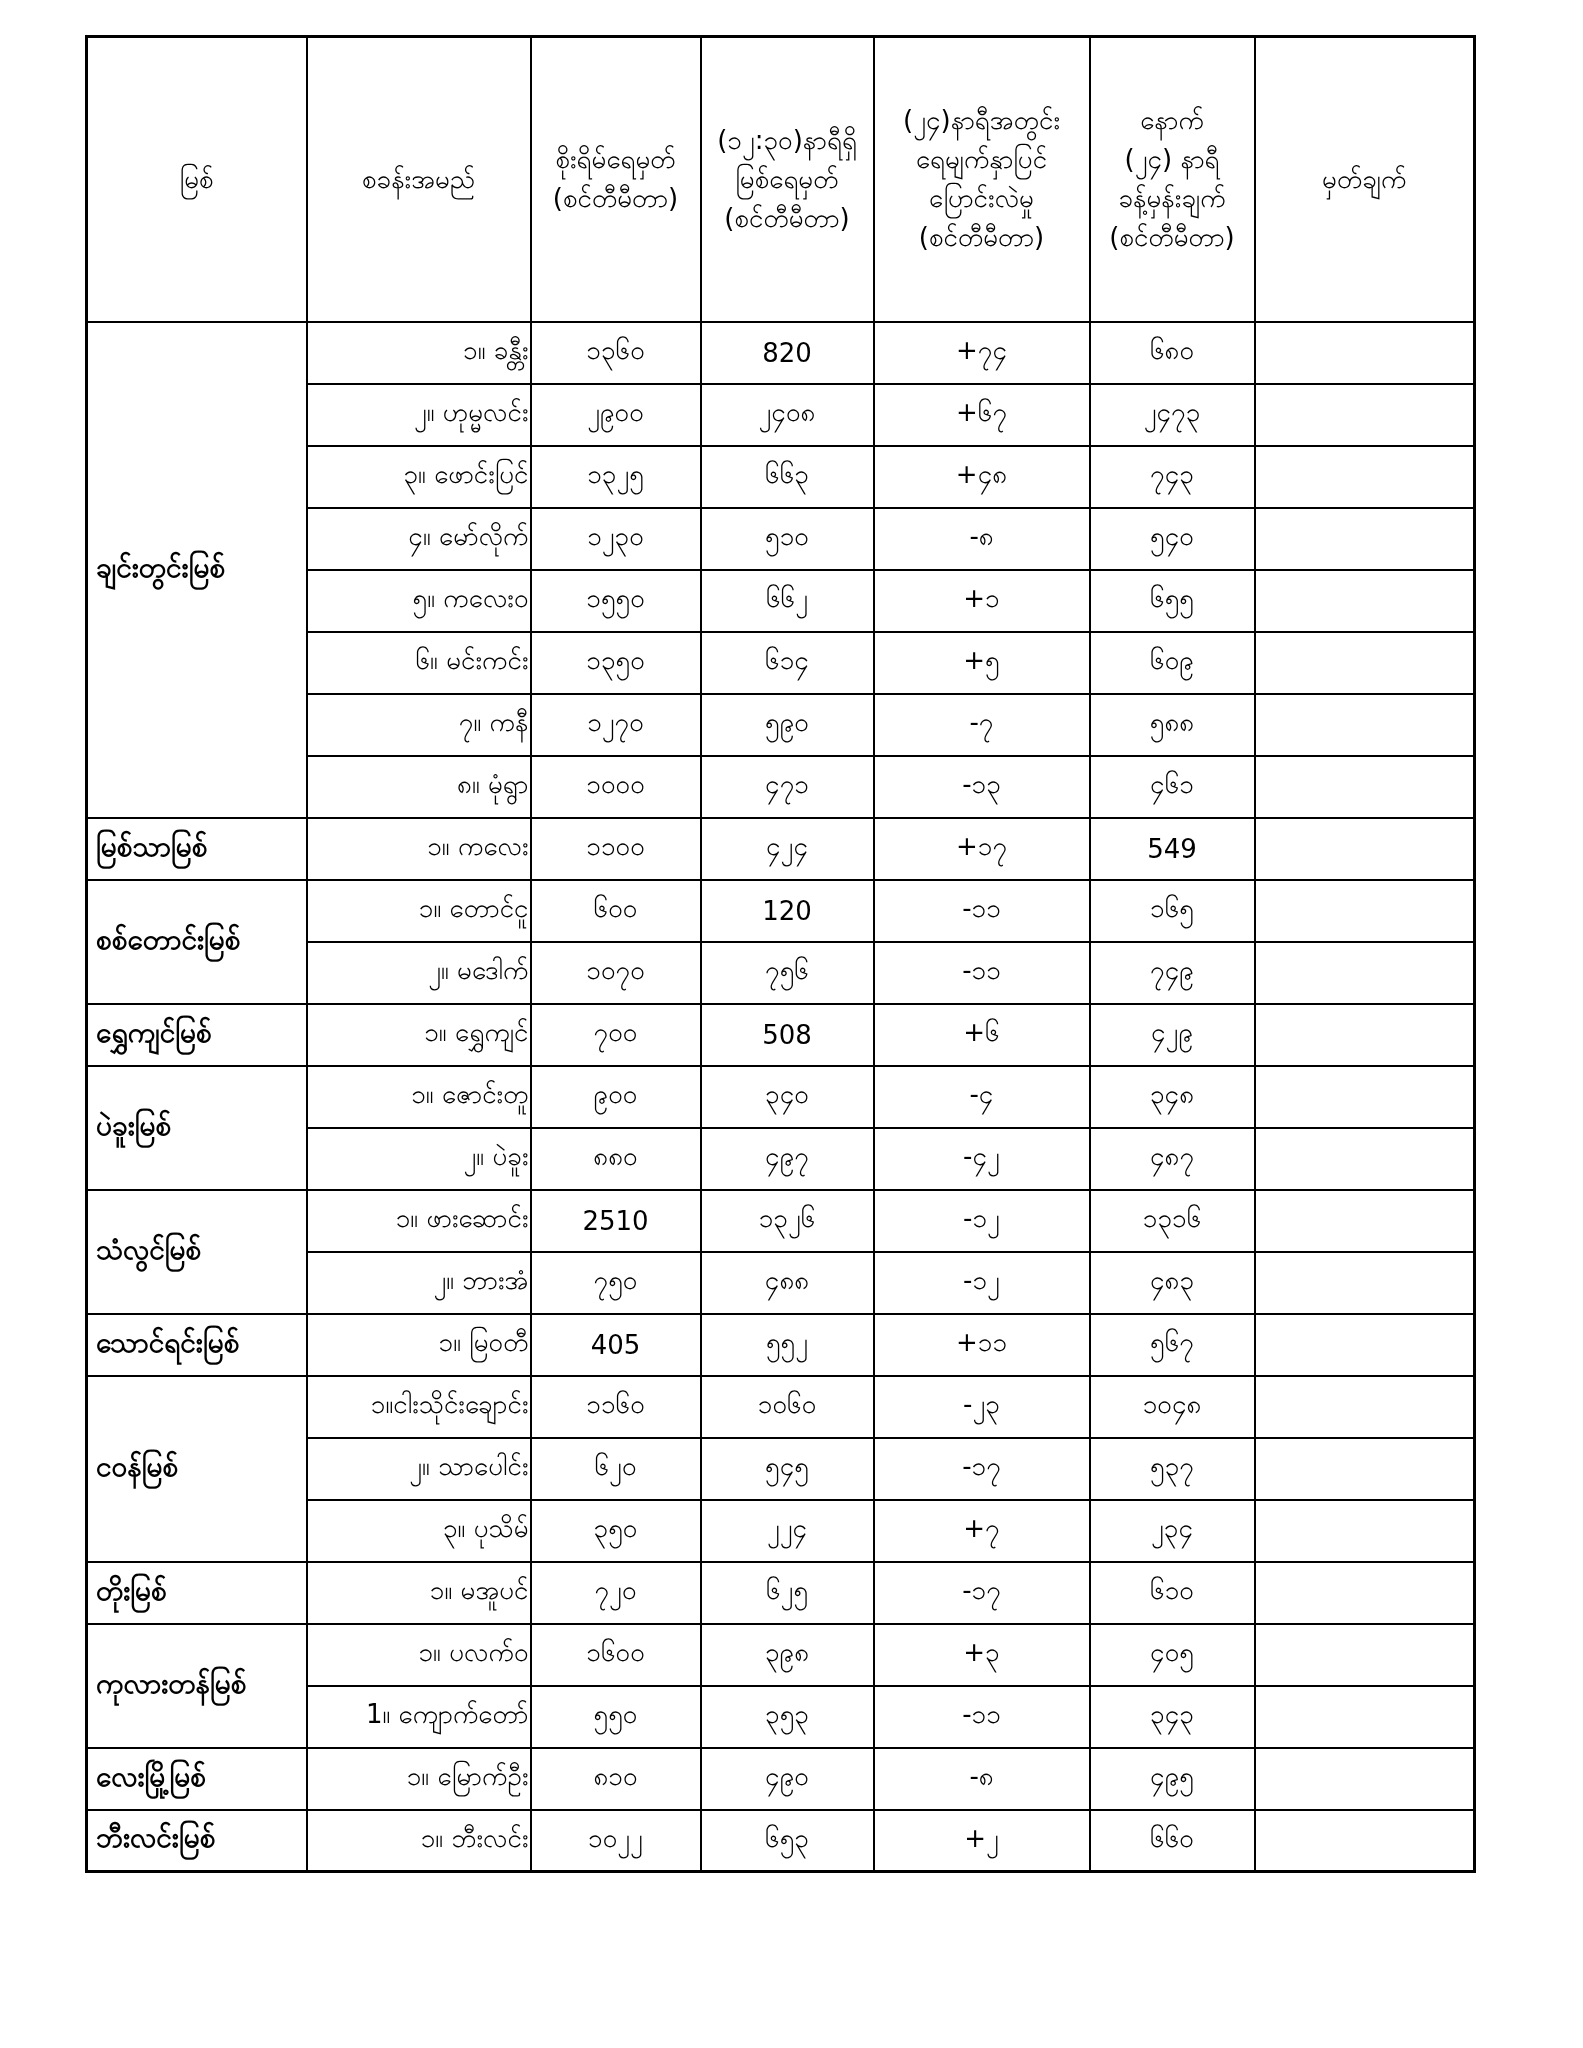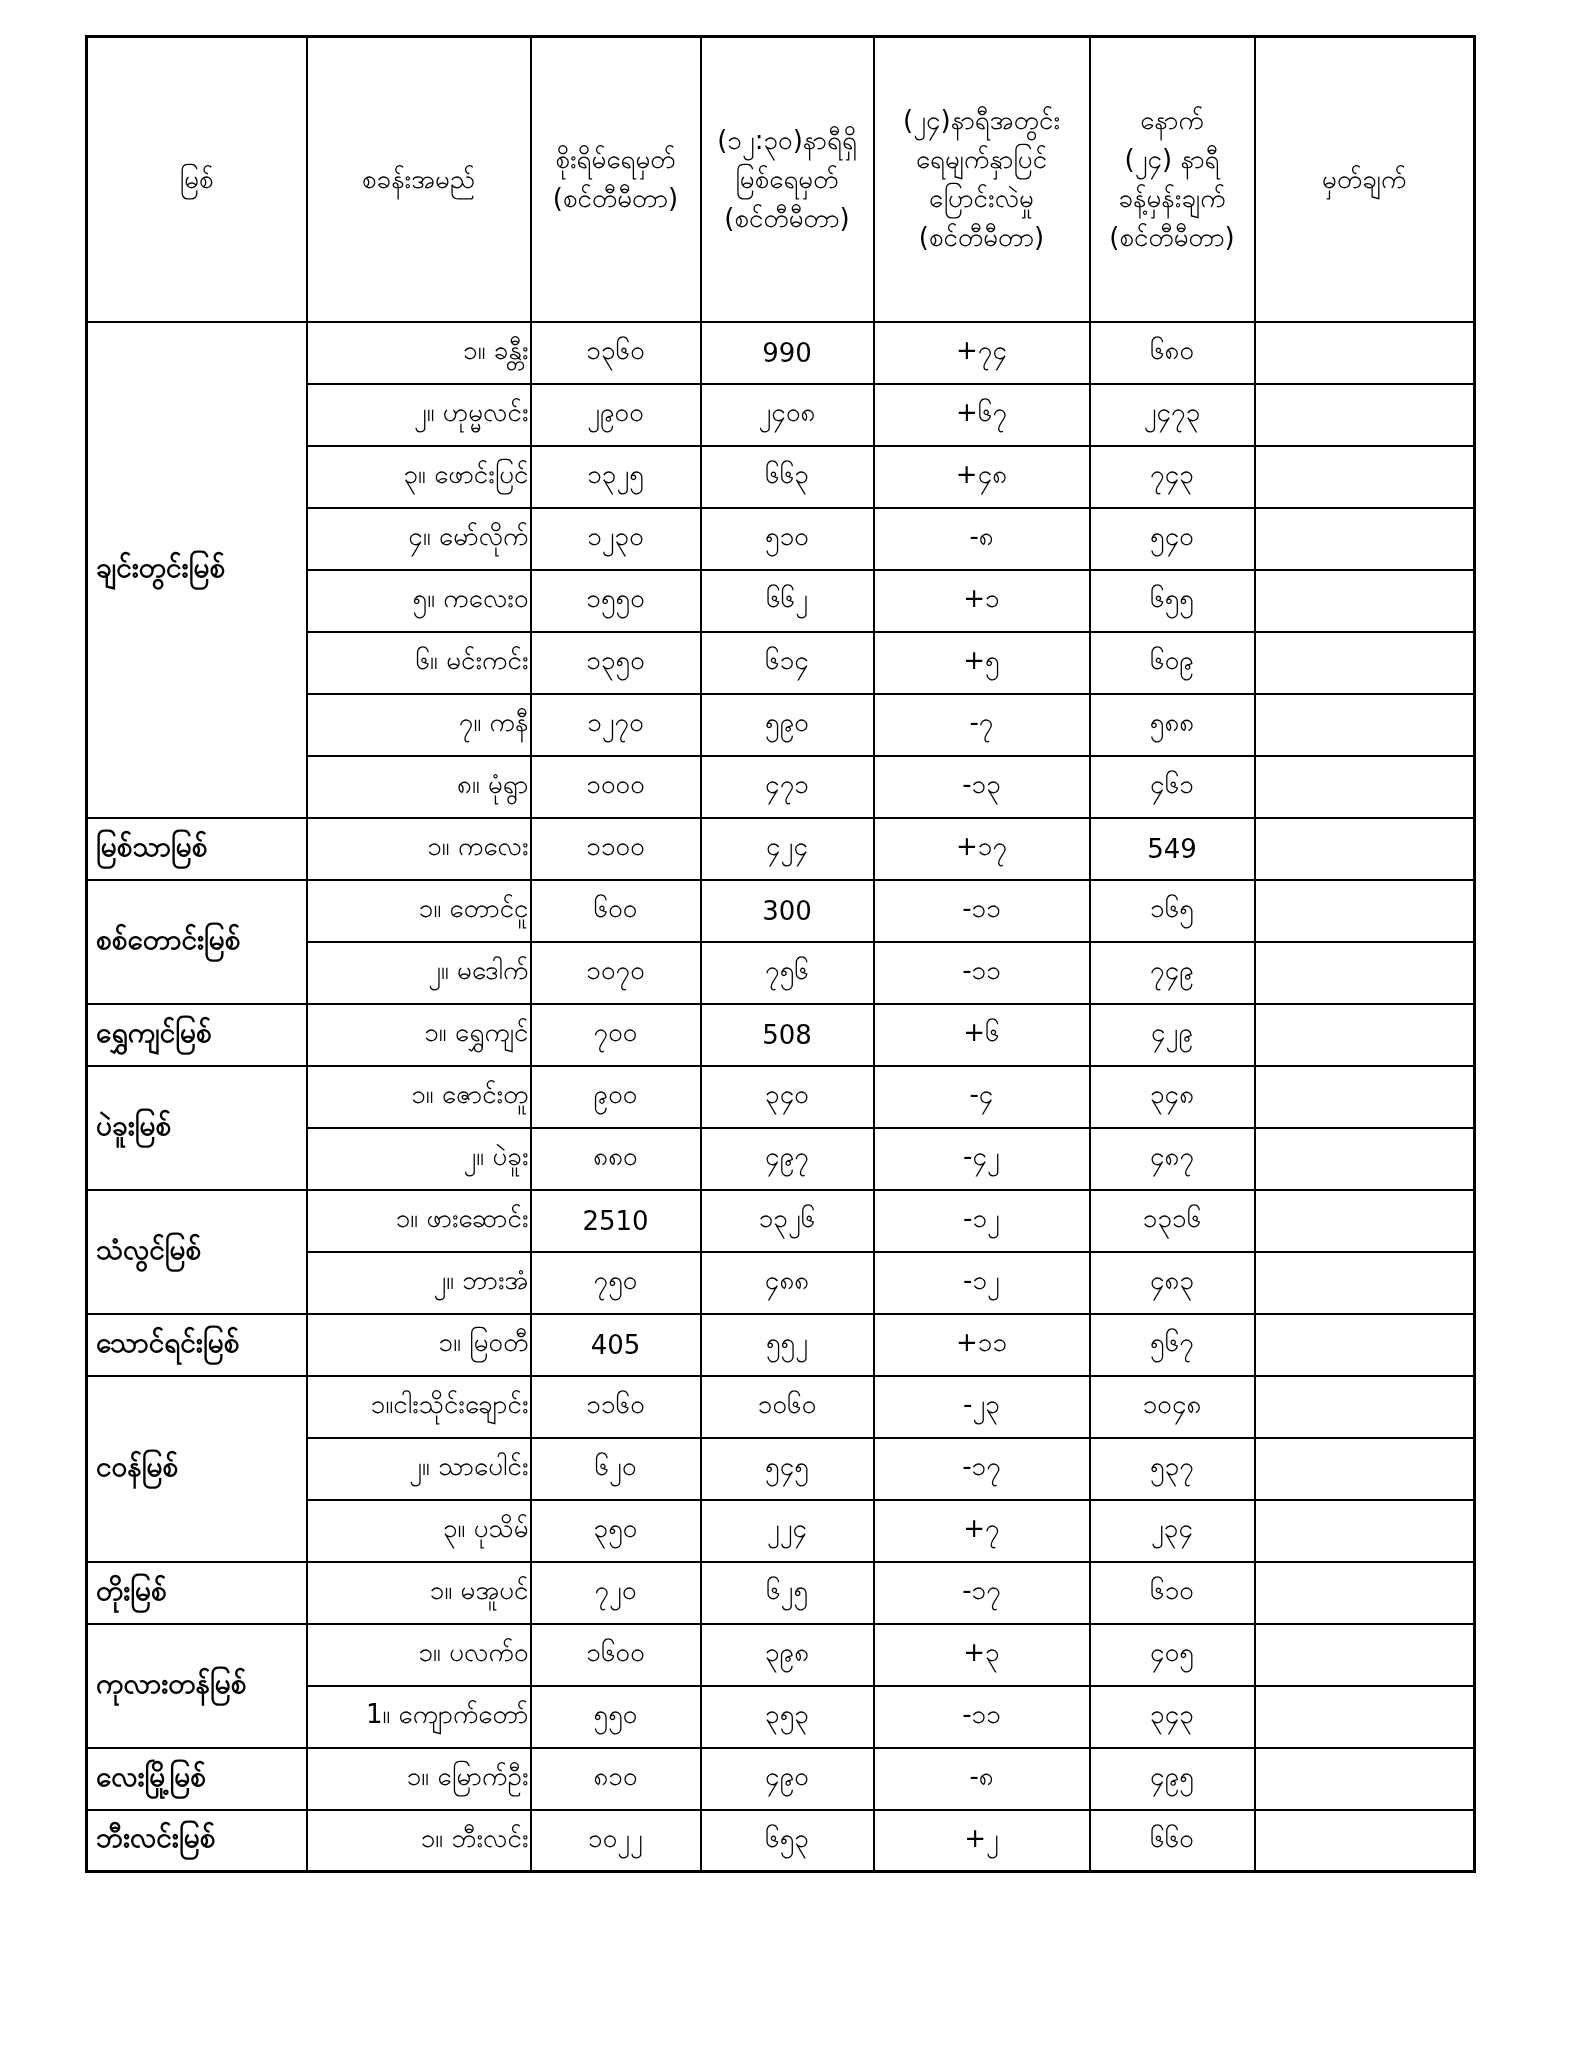--- a/index.html
+++ b/index.html
@@ -85,21 +85,21 @@
 ခန့်မှန်းချက်
 (စင်တီမီတာ)</th>
         <th>မှတ်ချက်</th>
       </tr>
     </thead>
     <tbody>
         <tr>
           <td class="c-river" rowspan="8">ချင်းတွင်းမြစ်</td>
           <td class="c-station">၁။ ခန္တီး</td>
           <td class="c-danger">၁၃၆၀</td>
-          <td class="c-current">990</td>
+          <td class="c-current">820</td>
           <td class="c-change">+၇၄</td>
           <td class="c-forecast">၆၈၀</td>
           <td class="c-remark"></td>
         </tr>
         <tr>
           <td class="c-station">၂။ ဟုမ္မလင်း</td>
           <td class="c-danger">၂၉၀၀</td>
           <td class="c-current">၂၄၀၈</td>
           <td class="c-change">+၆၇</td>
           <td class="c-forecast">၂၄၇၃</td>
@@ -159,21 +159,21 @@
           <td class="c-danger">၁၁၀၀</td>
           <td class="c-current">၄၂၄</td>
           <td class="c-change">+၁၇</td>
           <td class="c-forecast">549</td>
           <td class="c-remark"></td>
         </tr>
         <tr>
           <td class="c-river" rowspan="2">စစ်တောင်းမြစ်</td>
           <td class="c-station">၁။ တောင်ငူ</td>
           <td class="c-danger">၆၀၀</td>
-          <td class="c-current">300</td>
+          <td class="c-current">120</td>
           <td class="c-change">-၁၁</td>
           <td class="c-forecast">၁၆၅</td>
           <td class="c-remark"></td>
         </tr>
         <tr>
           <td class="c-station">၂။ မဒေါက်</td>
           <td class="c-danger">၁၀၇၀</td>
           <td class="c-current">၇၅၆</td>
           <td class="c-change">-၁၁</td>
           <td class="c-forecast">၇၄၉</td>

